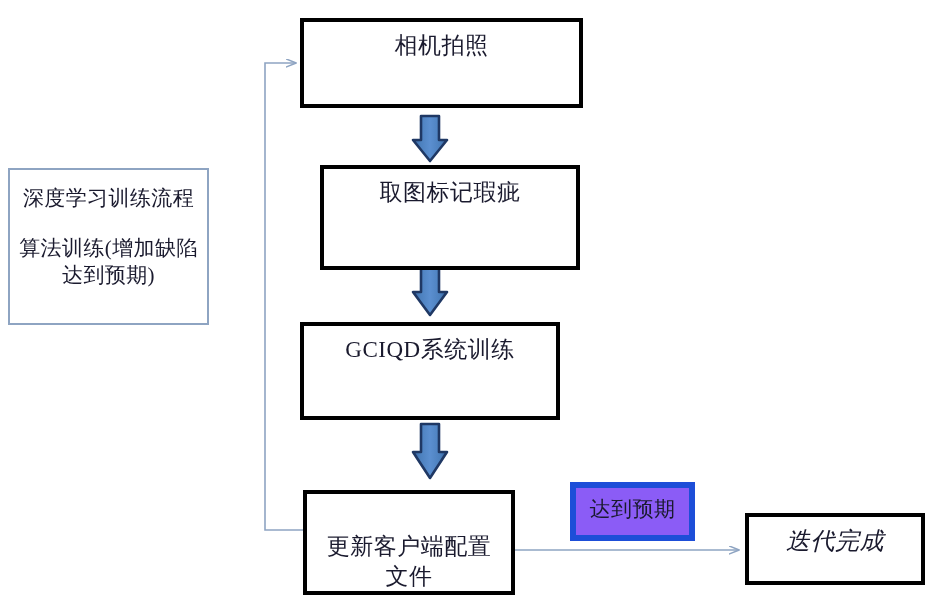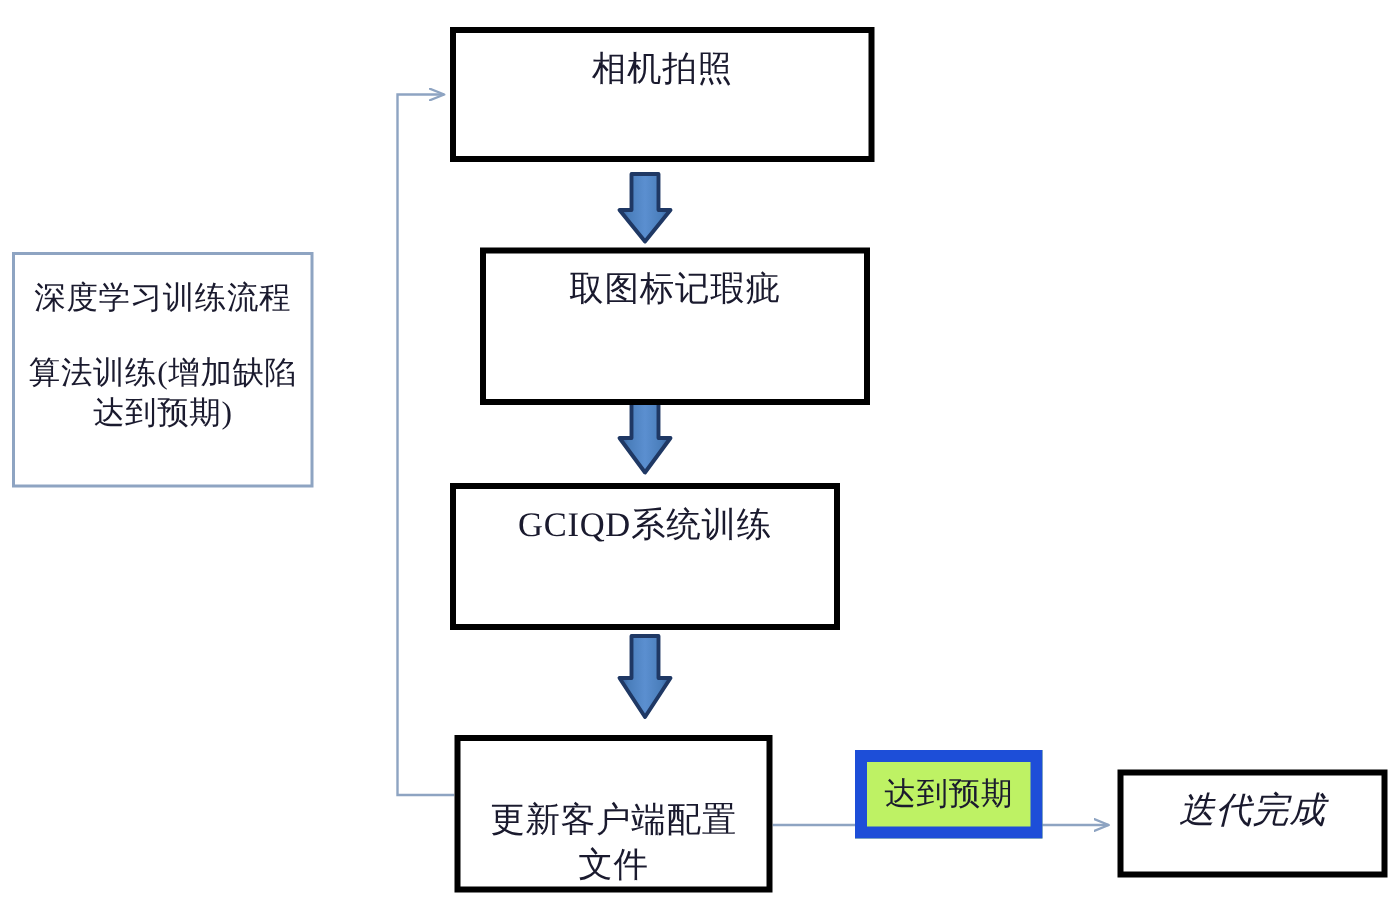--- a/index.html
+++ b/index.html
@@ -70,26 +70,26 @@
     white-space: pre-line;
     letter-spacing: 0.4px;
   }
   #info-title { padding-top: 15px; }
   #info-body  { padding-top: 22px; }
 
   
   #label-expect {
     position: absolute;
     left: 570px;
-    top: 500px;
+    top: 482px;
     width: 125px;
     height: 59px;
     box-sizing: border-box;
-    background: #bef264;
-    border: 8px solid #1d4ed8;
+    background: #8b5cf6;
+    border: 6px solid #1d4ed8;
     text-align: center;
   }
   #label-expect .label {
     display: block;
     color: #1a1a2e;
     font-size: 21px;
     padding-top: 7px;
     font-family: "Liberation Sans", "DejaVu Sans", sans-serif;
     letter-spacing: 0.5px;
   }

